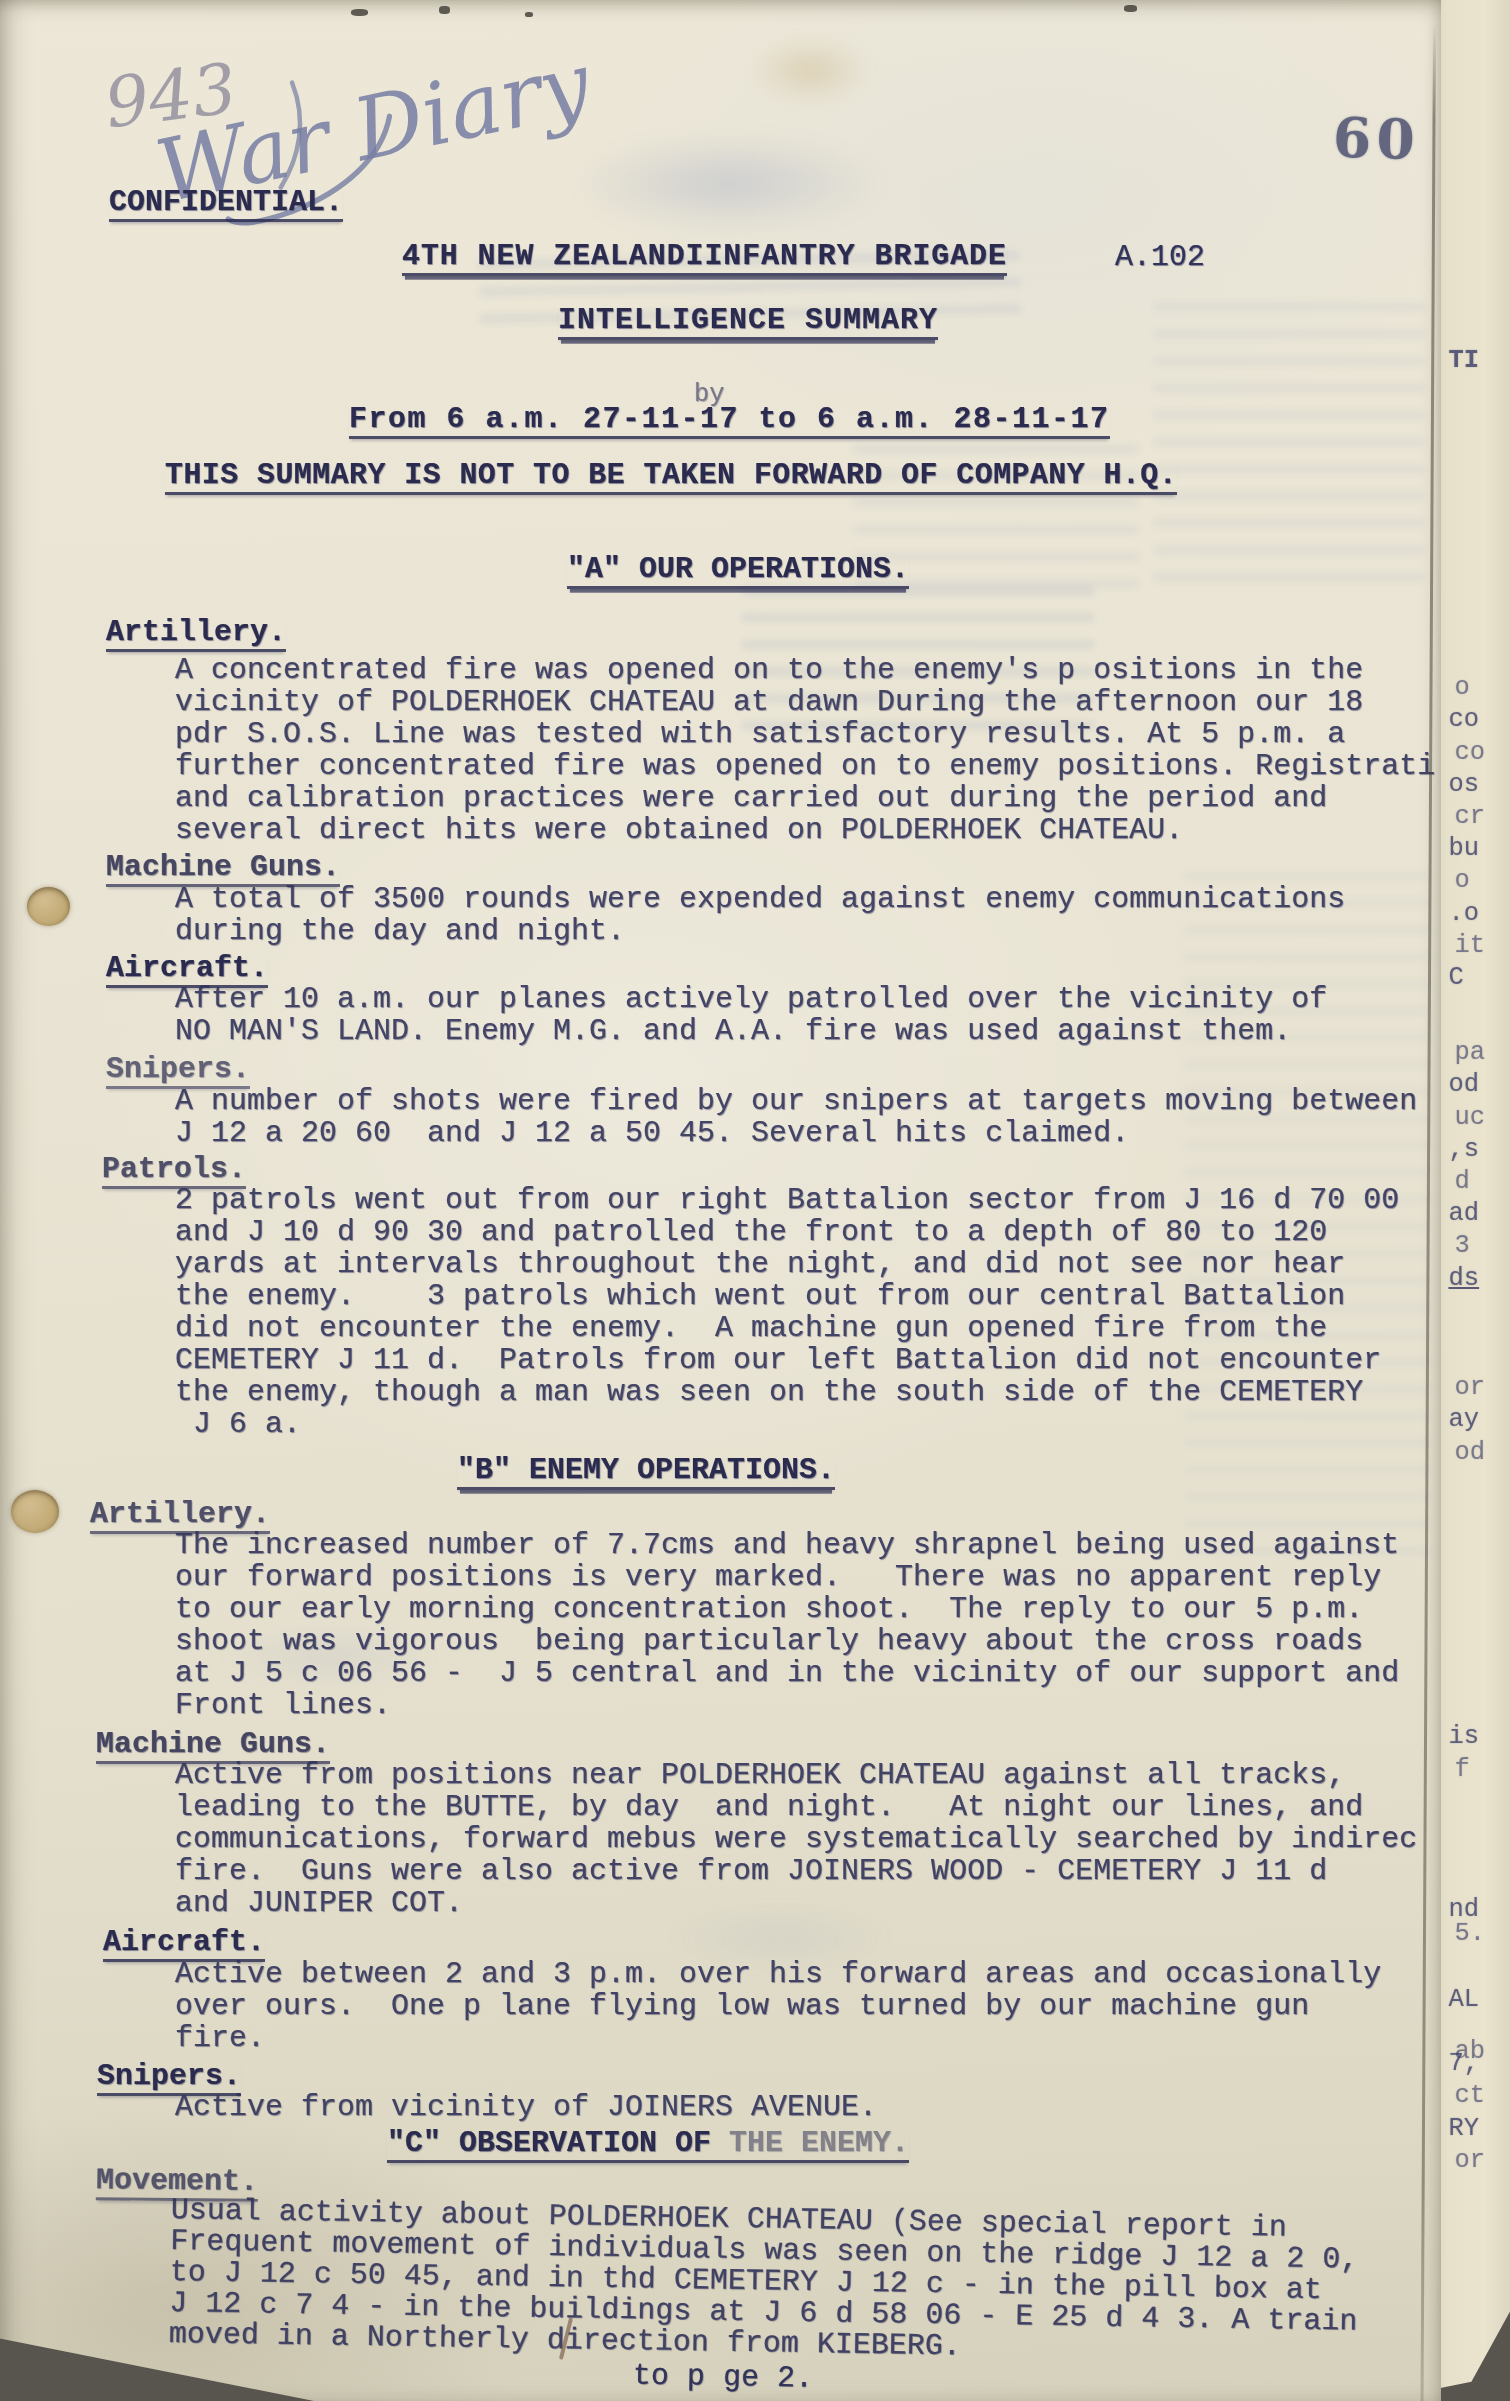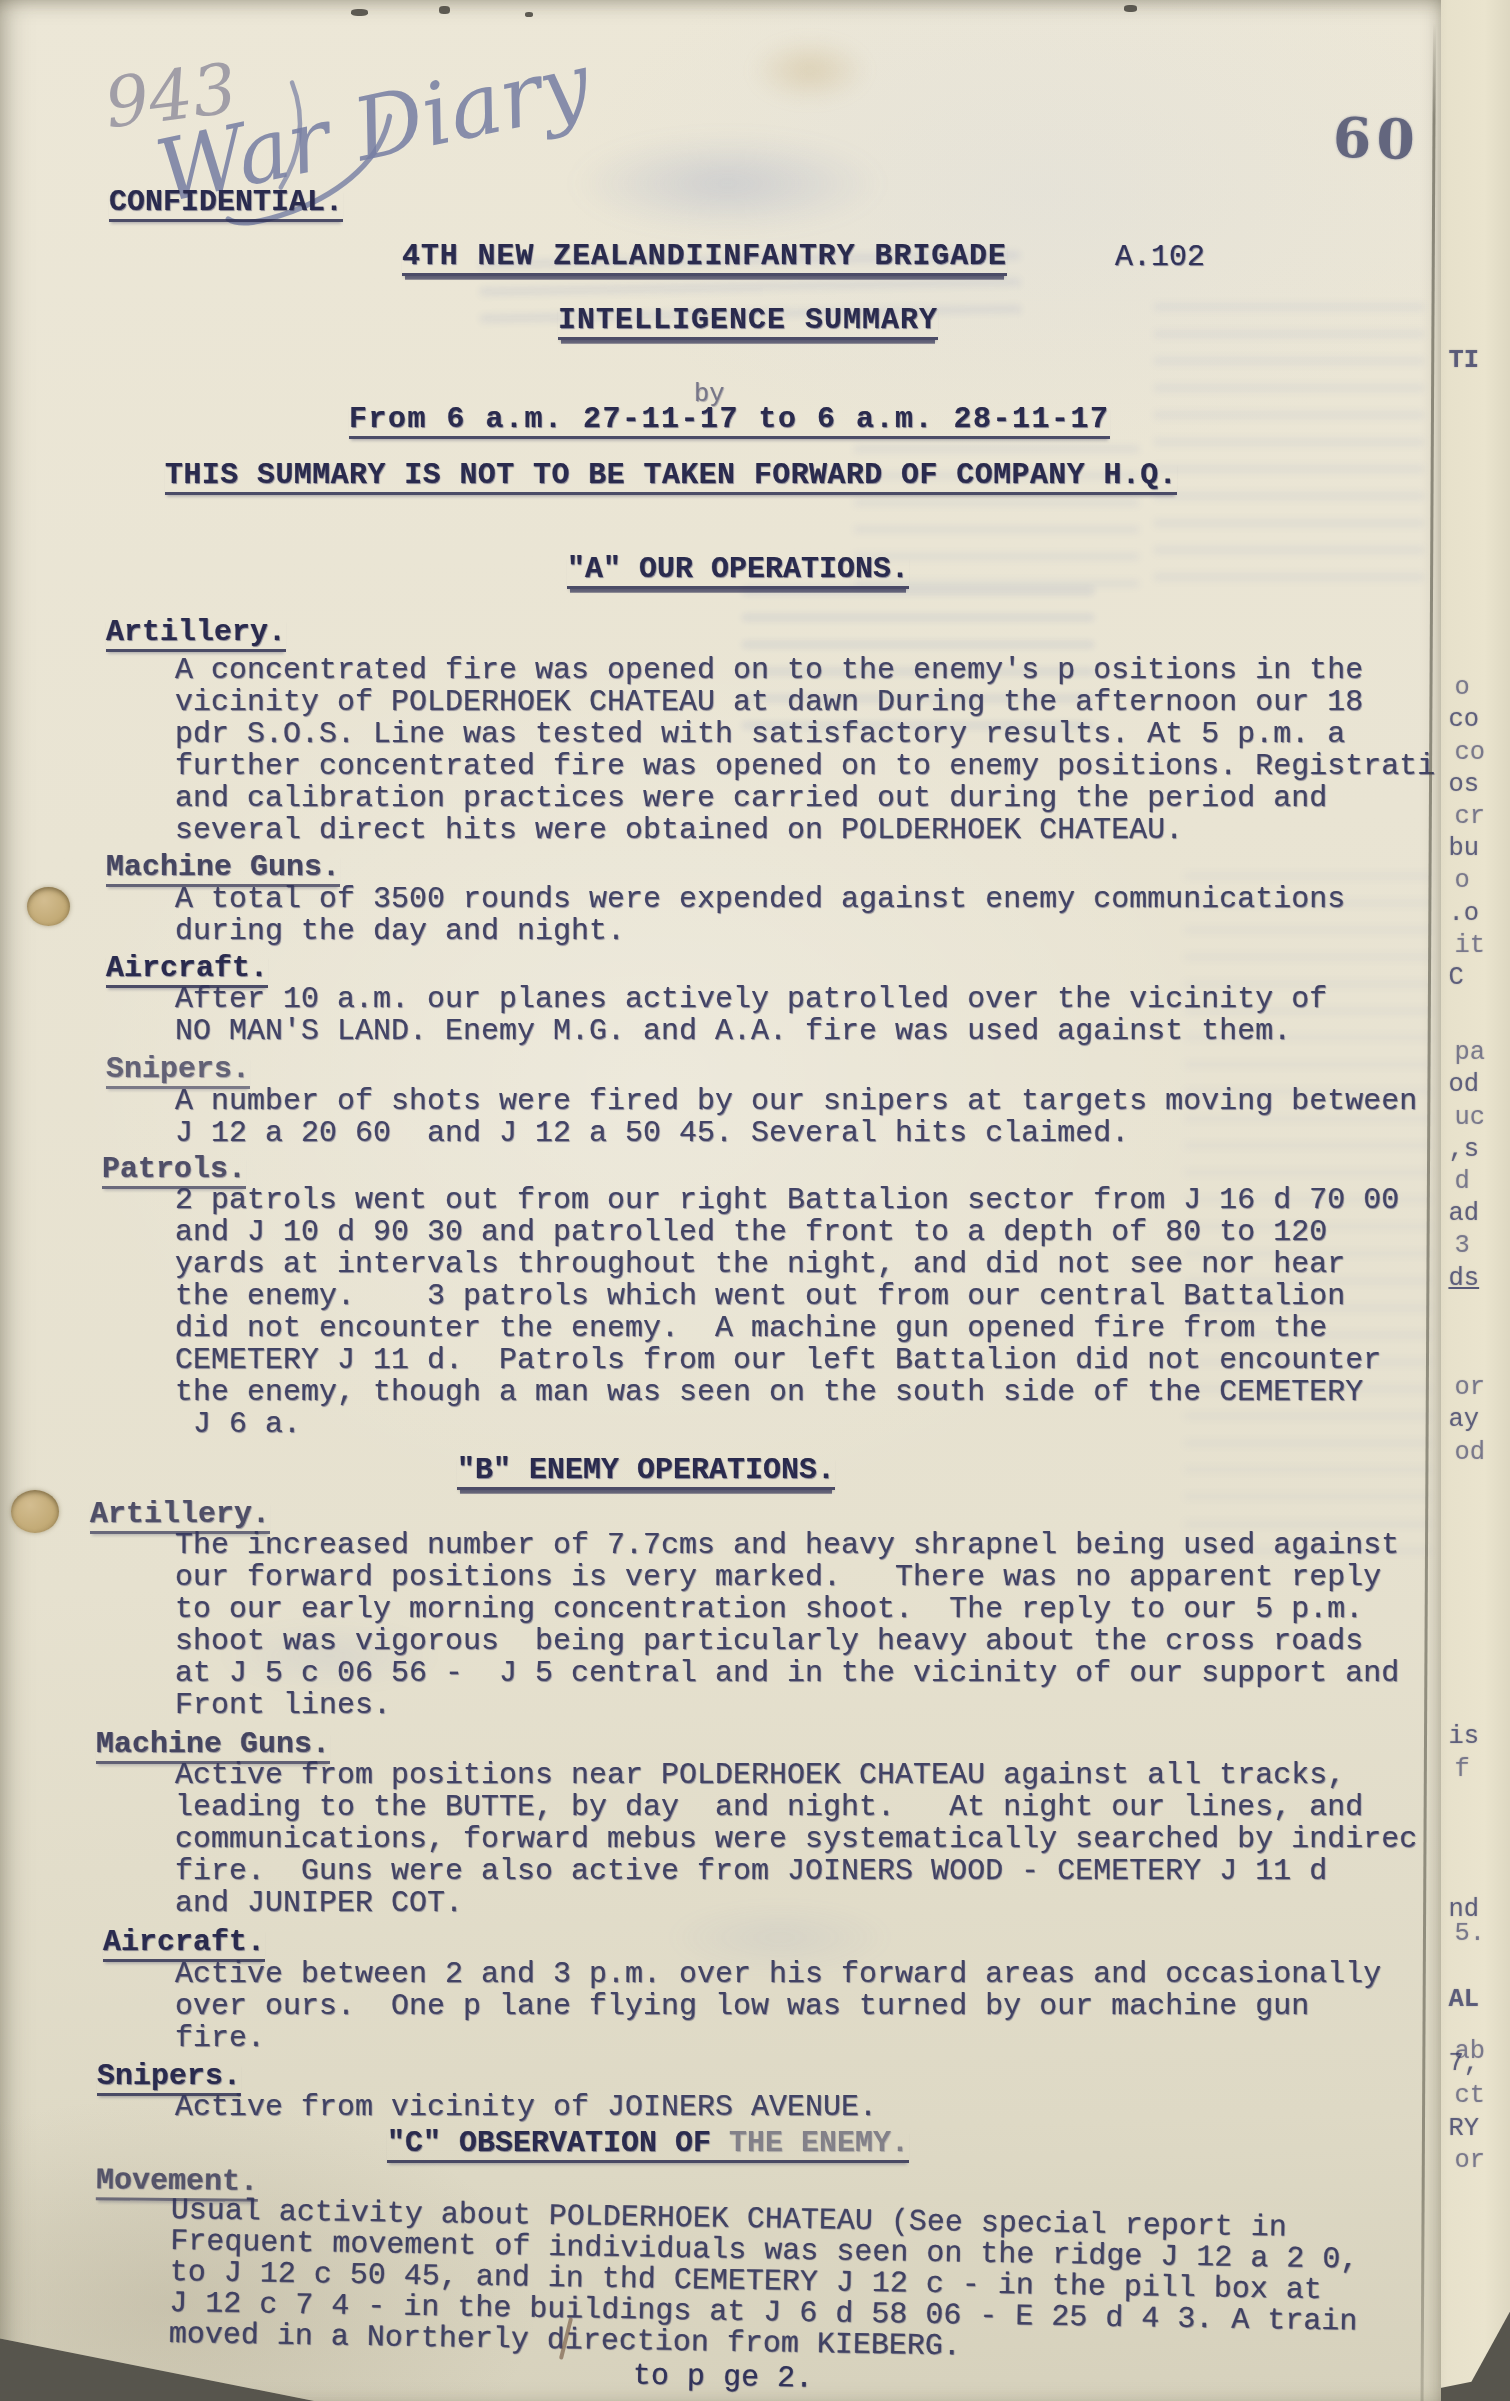--- a/index.html
+++ b/index.html
@@ -85,21 +85,21 @@
         <span class="frag" style="top: 1199px;">ad</span>
         <span class="frag" style="top: 1231px;">3</span>
         <span class="frag" style="top: 1264px; text-decoration: underline;">ds</span>
         <span class="frag" style="top: 1373px;">or</span>
         <span class="frag" style="top: 1405px;">ay</span>
         <span class="frag" style="top: 1438px;">od</span>
         <span class="frag" style="top: 1722px;">is</span>
         <span class="frag" style="top: 1755px;">f</span>
         <span class="frag" style="top: 1887px; margin-top: 8px;">nd</span>
         <span class="frag" style="top: 1919px;">5.</span>
-        <span class="frag" style="top: 1985px; font-weight: bold;">AL</span>
+        <span class="frag" style="top: 1985px;">AL</span>
         <span class="frag" style="top: 2017px; margin-top: 20px;">ab</span>
         <span class="frag" style="top: 2049px;">7,</span>
         <span class="frag" style="top: 2081px;">ct</span>
         <span class="frag" style="top: 2114px;">RY</span>
         <span class="frag" style="top: 2146px;">or</span>
       </div>
   </div>
 
   <div class="paper">
 

